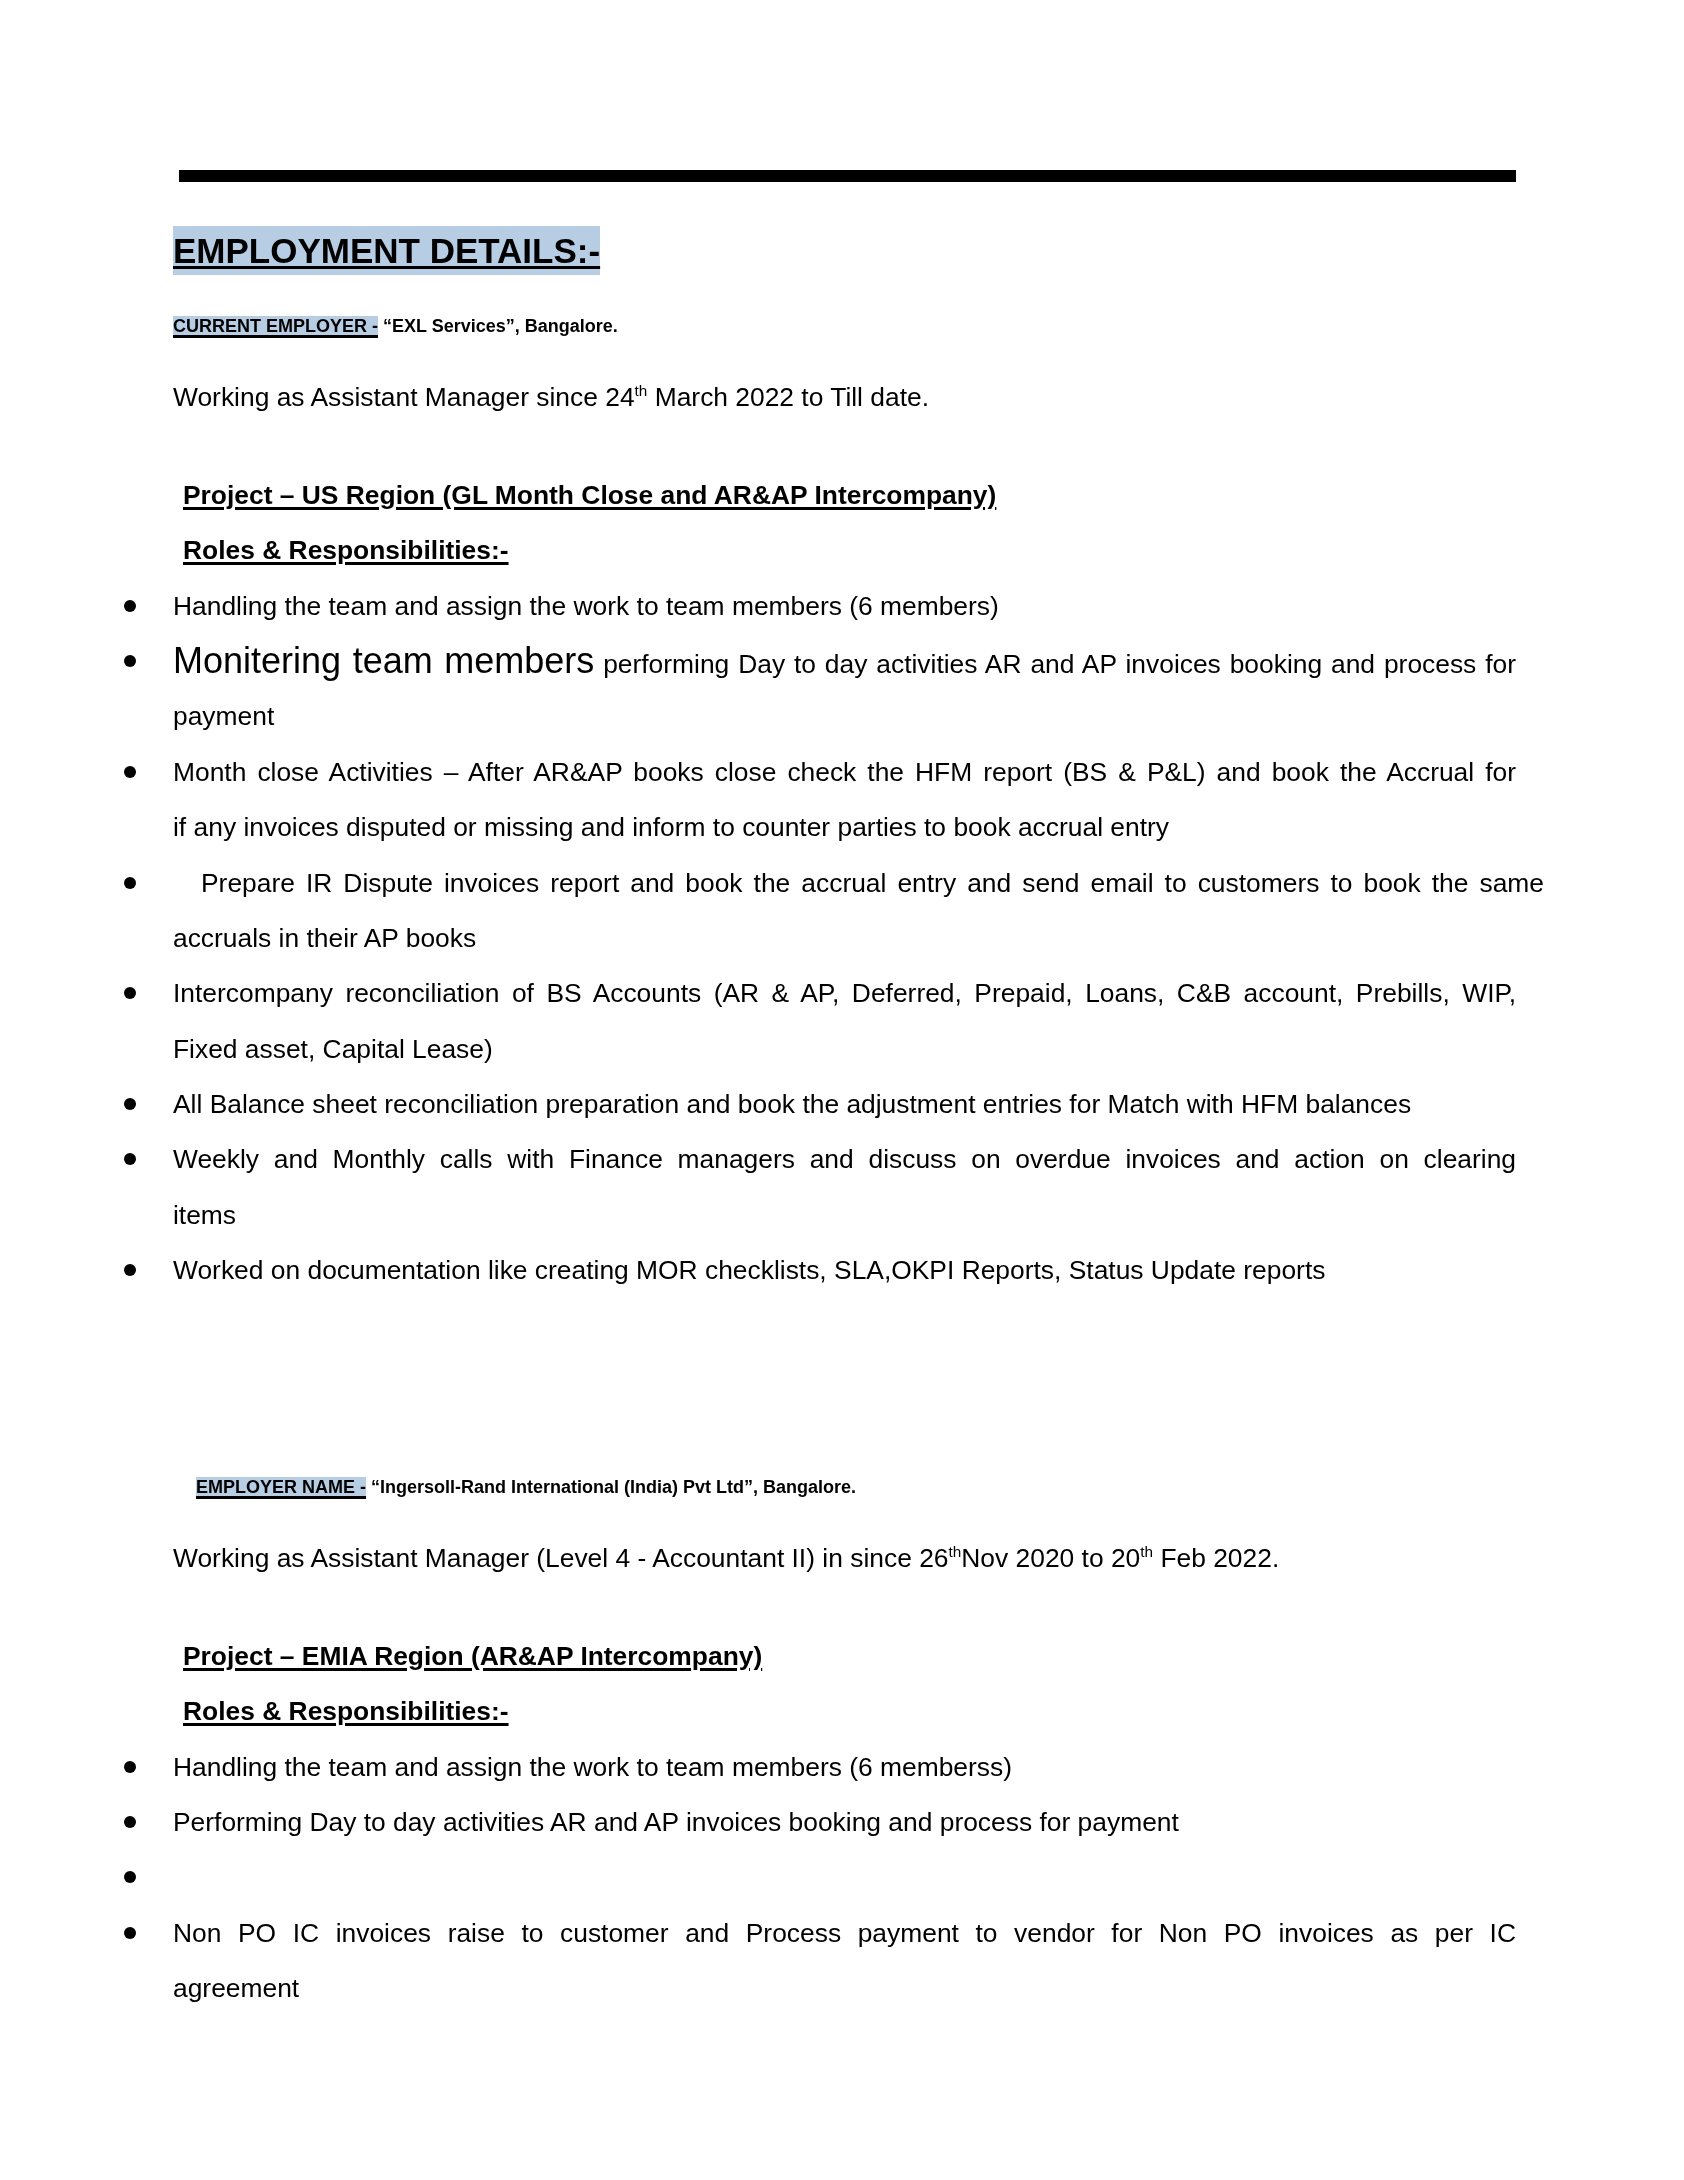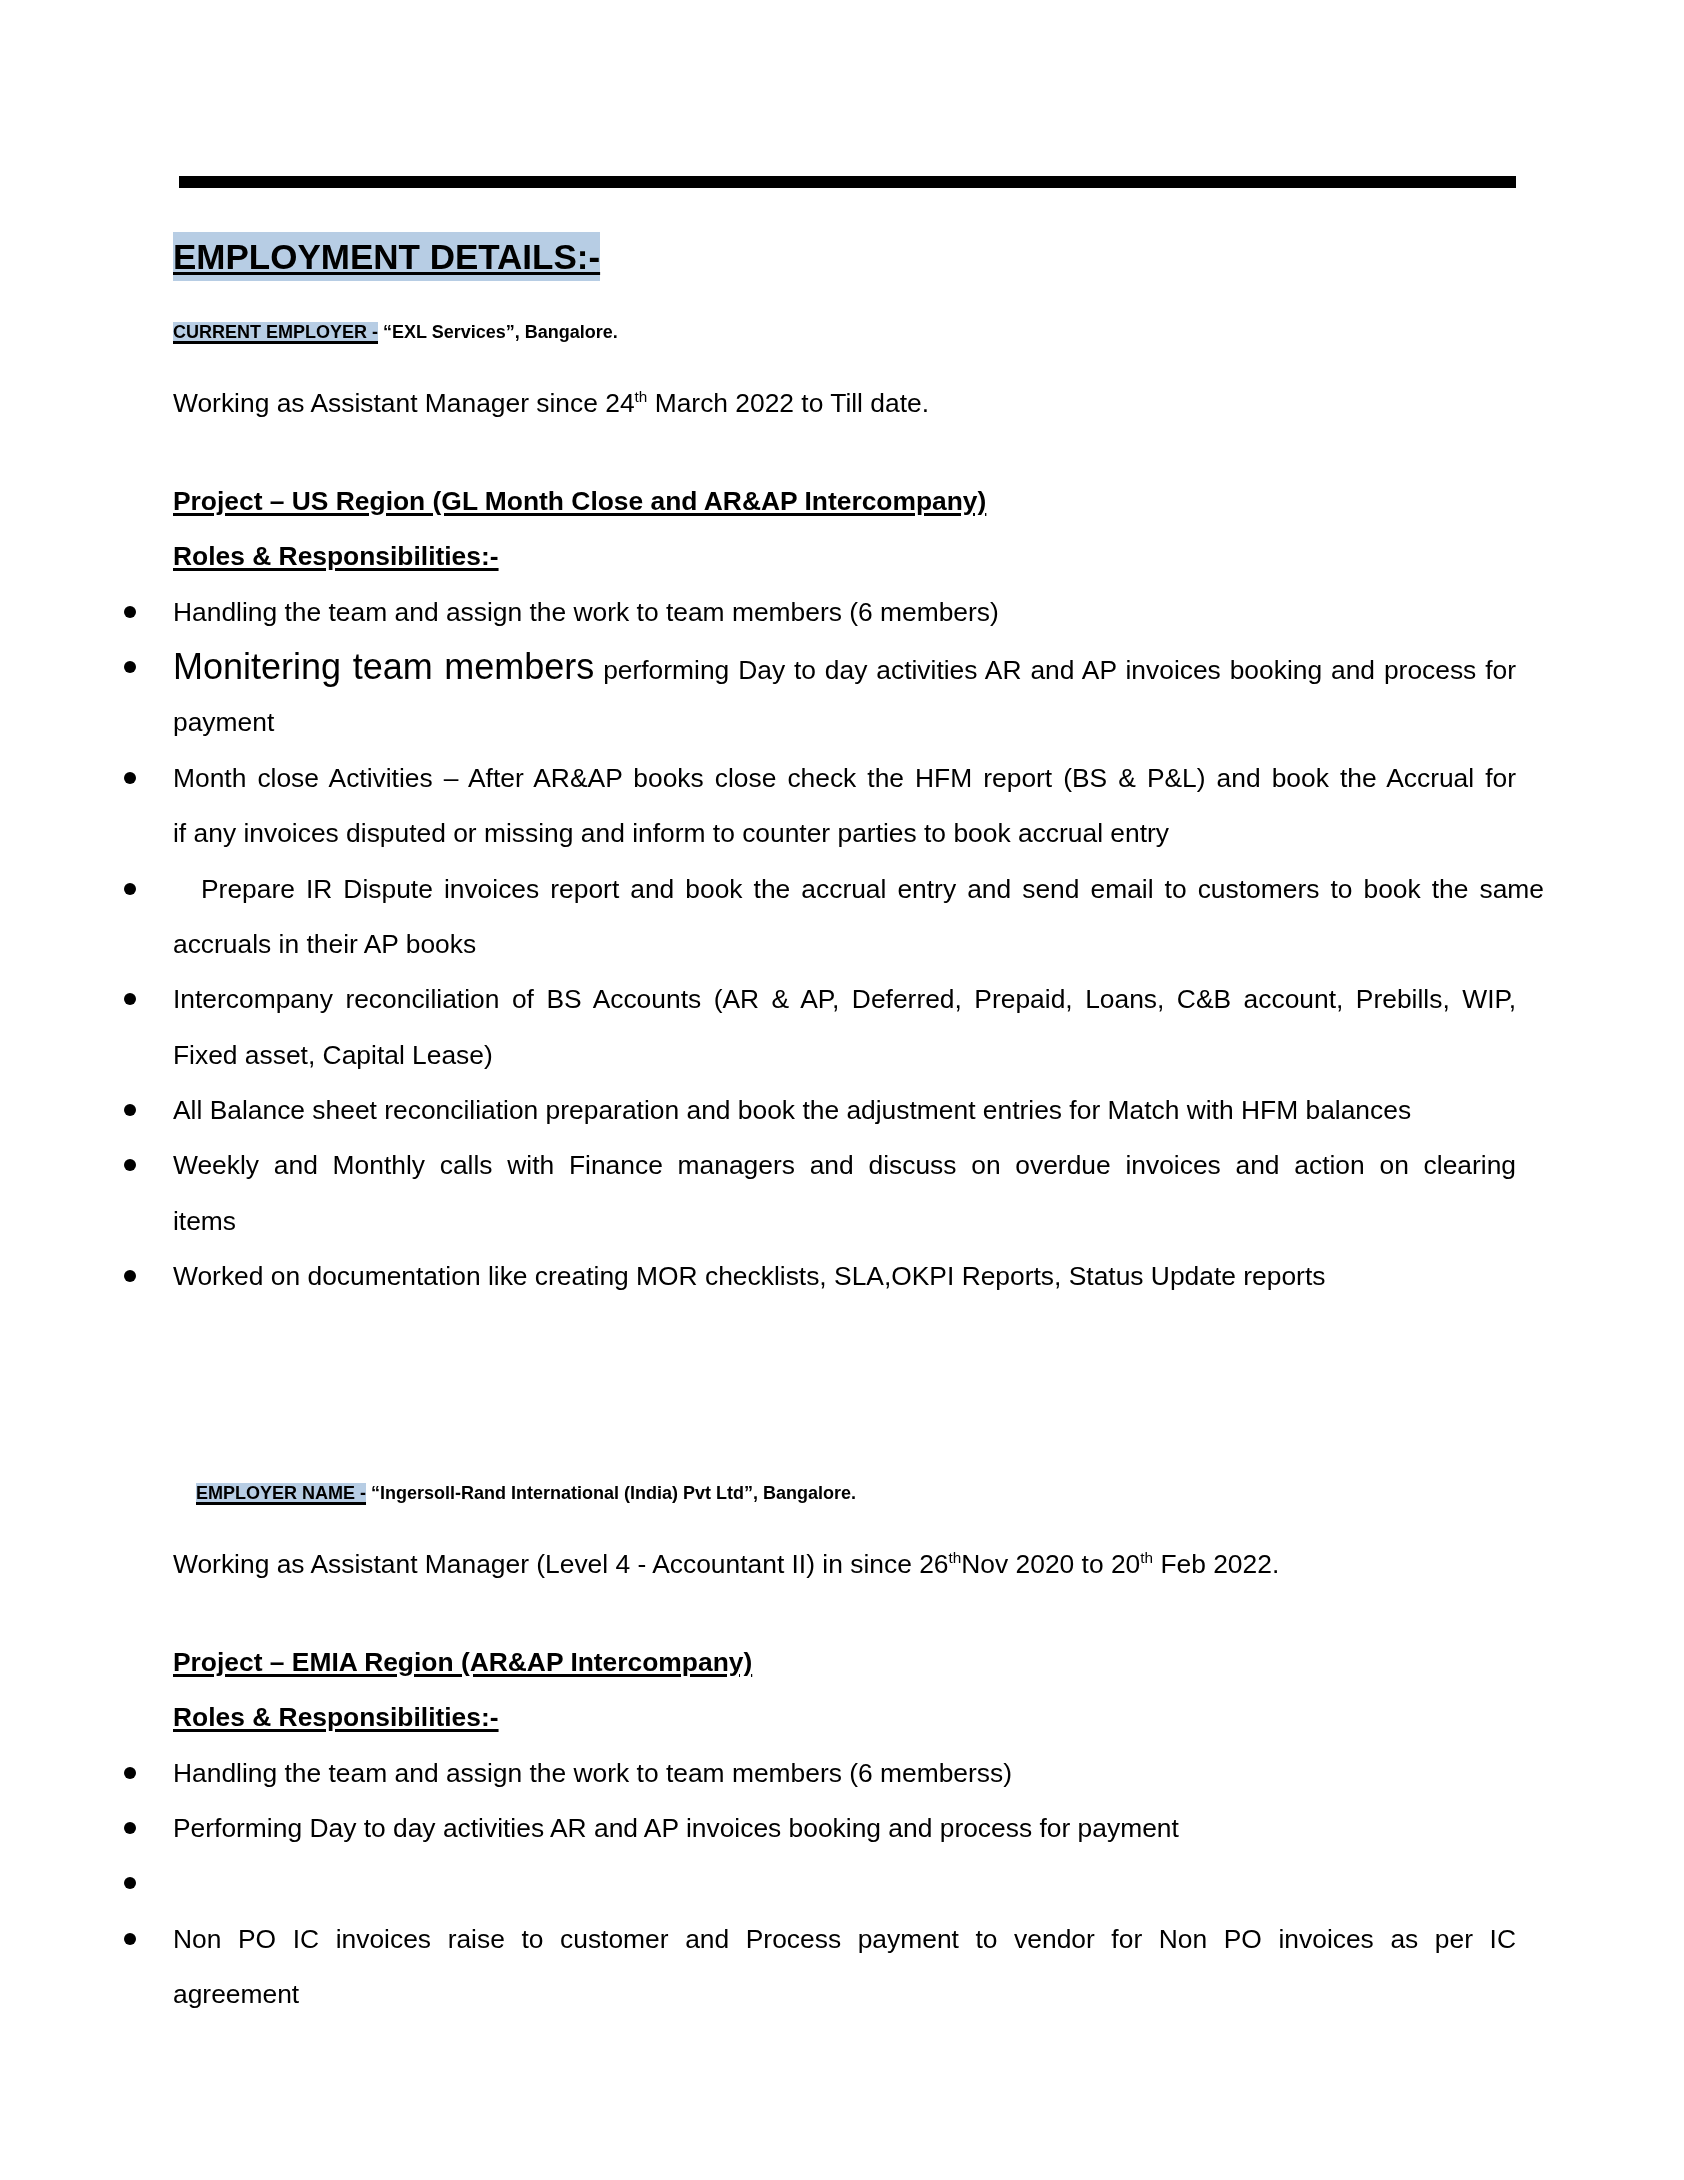--- a/index.html
+++ b/index.html
@@ -1,27 +1,27 @@
 <!DOCTYPE html>
 <html style="font-size:13.6px"><head>
 <meta charset="utf-8">
 <style>
   html, body { margin: 0; padding: 0; background: #ffffff; }
   body {
     width: 1685px; height: 2181px; position: relative; overflow: hidden;
     font-family: "Liberation Sans", sans-serif; color: #000;
   }
-  .page { position: absolute; left: 0; top: 18px; width: 1685px; height: 1713px; }
+  .page { position: absolute; left: 0; top: 12px; width: 1685px; height: 1713px; }
   .top-rule { position: absolute; left: 179px; top: 158px; width: 1337px; height: 12px; background: #000; }
 
   .line { position: absolute; left: 173px; white-space: nowrap; font-size: 26.4px; line-height: 34px; }
   .justify { width: 1343px; white-space: normal; text-align: justify; text-align-last: justify; }
   .hl { background: #b7cde4; }
   .u { text-decoration: underline; text-decoration-thickness: 2.6px; text-underline-offset: 3.4px; }
-  .b { font-weight: bold; }
+  .b { font-weight: bold; margin-left: 10px; }
 
   .h1 { font-size: 35px; font-weight: bold; top: 213px; line-height: 51px; }
   .h1 span { padding: 5.1px 0 5.1px 0; }
   .h2 { font-size: 18px; font-weight: bold; }
   sup { font-size: 15.3px; vertical-align: super; line-height: 0; }
 
   .bullet { position: absolute; left: 124px; width: 12px; height: 12px; border-radius: 50%; background: #000; }
   .serif { font-family: Liberation Sans, sans-serif; font-size: 36px; }
 </style>
 </head>

